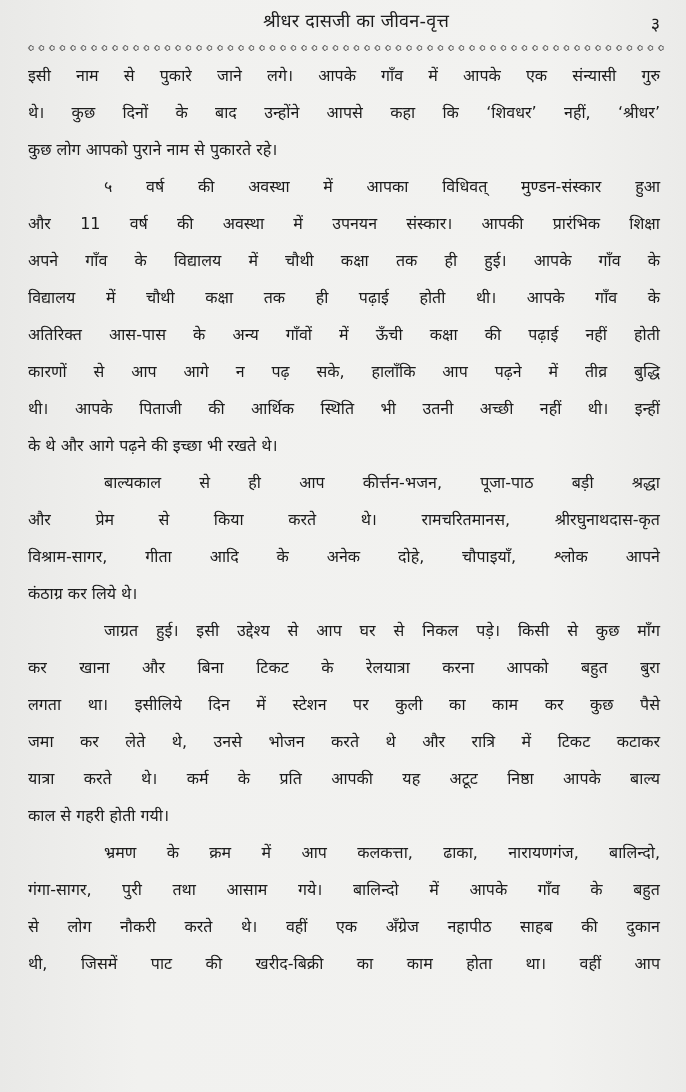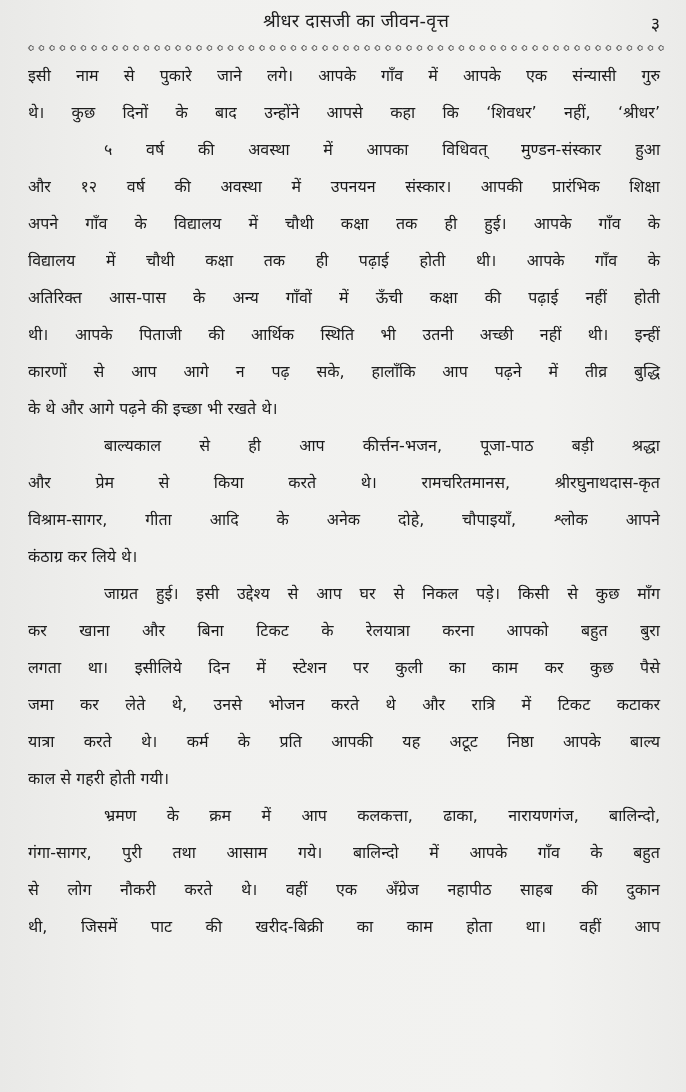--- a/index.html
+++ b/index.html
@@ -104,30 +104,31 @@
     <div class="page-number">३</div>
   </div>
 
   <div class="ornament"></div>
 
   <div class="body-text">
 
     <div class="para">
       <span class="line">इसी नाम से पुकारे जाने लगे। आपके गाँव में आपके एक संन्यासी गुरु</span>
       <span class="line">थे। कुछ दिनों के बाद उन्होंने आपसे कहा कि ‘शिवधर’ नहीं, ‘श्रीधर’</span>
+      <span class="line last">कुछ लोग आपको पुराने नाम से पुकारते रहे।</span>
     </div>
 
     <div class="para indent">
       <span class="line">५ वर्ष की अवस्था में आपका विधिवत् मुण्डन-संस्कार हुआ</span>
-      <span class="line">और १२ वर्ष की अवस्था में उपनयन संस्कार। आपकी प्रारंभिक शिक्षा</span>
+      <span class="line">और 11 वर्ष की अवस्था में उपनयन संस्कार। आपकी प्रारंभिक शिक्षा</span>
       <span class="line">अपने गाँव के विद्यालय में चौथी कक्षा तक ही हुई। आपके गाँव के</span>
       <span class="line">विद्यालय में चौथी कक्षा तक ही पढ़ाई होती थी। आपके गाँव के</span>
       <span class="line">अतिरिक्त आस-पास के अन्य गाँवों में ऊँची कक्षा की पढ़ाई नहीं होती</span>
+      <span class="line">कारणों से आप आगे न पढ़ सके, हालाँकि आप पढ़ने में तीव्र बुद्धि</span>
       <span class="line">थी। आपके पिताजी की आर्थिक स्थिति भी उतनी अच्छी नहीं थी। इन्हीं</span>
-      <span class="line">कारणों से आप आगे न पढ़ सके, हालाँकि आप पढ़ने में तीव्र बुद्धि</span>
       <span class="line last">के थे और आगे पढ़ने की इच्छा भी रखते थे।</span>
     </div>
 
     <div class="para indent">
       <span class="line">बाल्यकाल से ही आप कीर्त्तन-भजन, पूजा-पाठ बड़ी श्रद्धा</span>
       <span class="line">और प्रेम से किया करते थे। रामचरितमानस, श्रीरघुनाथदास-कृत</span>
       <span class="line">विश्राम-सागर, गीता आदि के अनेक दोहे, चौपाइयाँ, श्लोक आपने</span>
       <span class="line last">कंठाग्र कर लिये थे।</span>
     </div>
 

